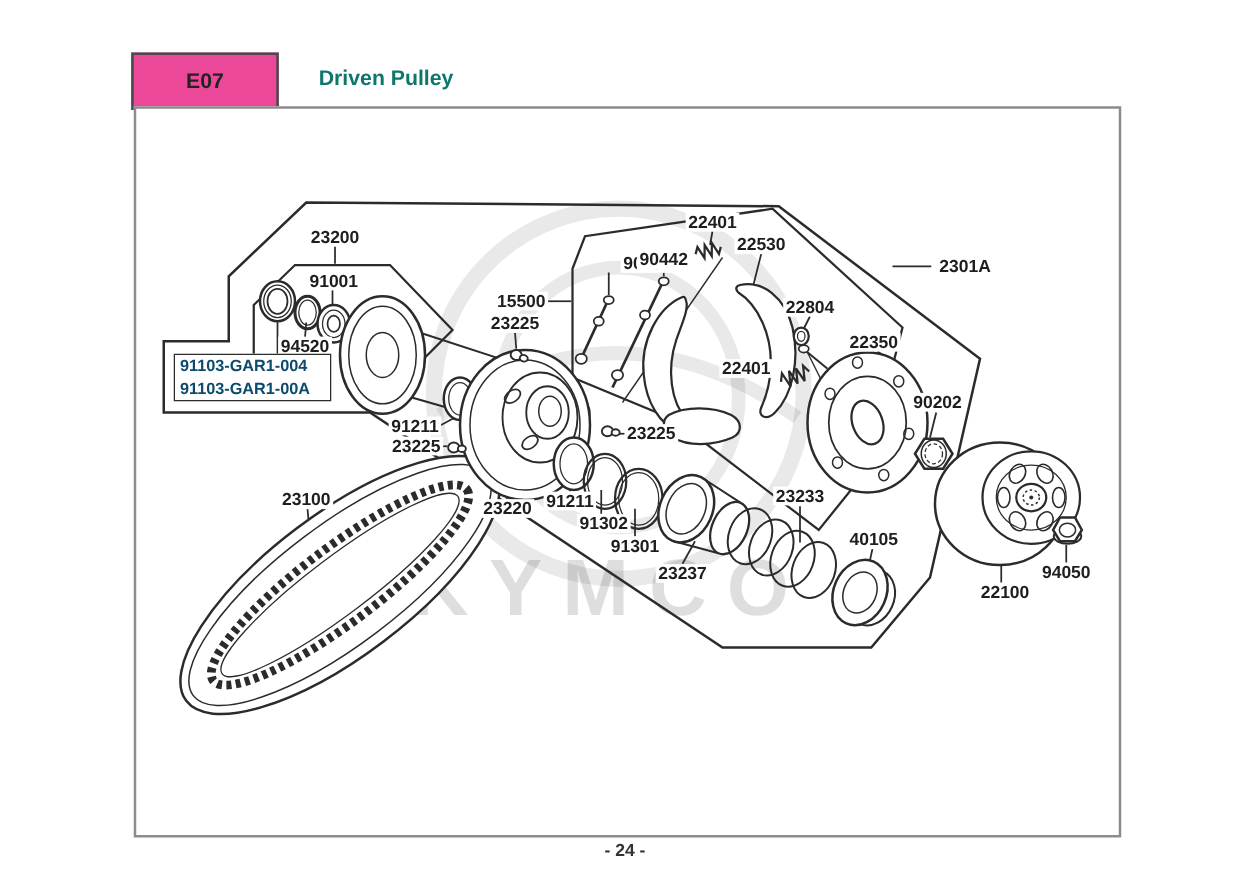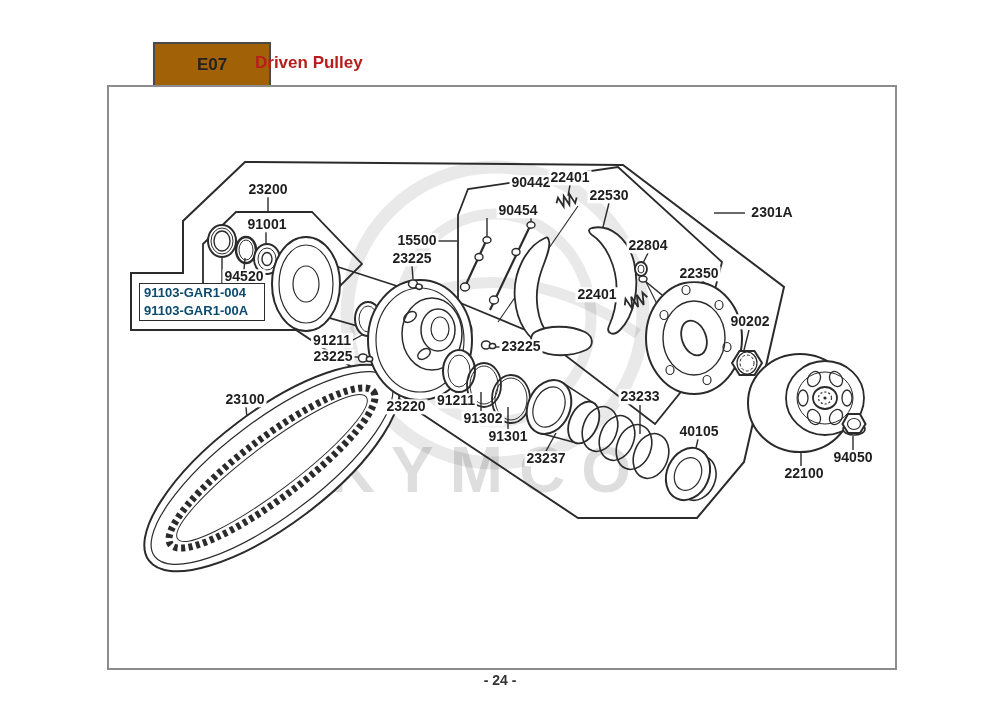--- a/index.html
+++ b/index.html
@@ -1,22 +1,22 @@
 <!DOCTYPE html>
 <html><head>
 <meta charset="utf-8">
 <style>
   html,body{margin:0;padding:0;background:#fff;}
   .page{position:relative;width:1000px;height:707px;background:#fff;overflow:hidden;
         font-family:"Liberation Sans","DejaVu Sans",sans-serif;color:#222;}
   
   .hdr-code{position:absolute;left:105px;top:42px;width:114px;height:42px;border:2px solid #4a4a4a;
-            display:flex;align-items:center;justify-content:center;font-weight:bold;font-size:17px;color:#222;background:#a16207;margin-left:48px;}
+            display:flex;align-items:center;justify-content:center;font-weight:bold;font-size:17px;color:#222;background:#ec4899;}
   .hdr-title{position:absolute;left:255px;top:42px;height:42px;display:flex;align-items:center;
-             font-weight:bold;font-size:17px;color:#b91c1c;}
+             font-weight:bold;font-size:17px;color:#0f766e;}
   
   .frame{position:absolute;left:107px;top:85px;width:786px;height:581px;border:2px solid #8c8c8c;
          border-top-width:2px;background:#fff;}
   .pageno{position:absolute;left:0;top:672px;width:1000px;text-align:center;
           font-weight:bold;font-size:14px;color:#333;}
   svg.scene{position:absolute;left:0;top:0;}
   
   .plabel{position:absolute;transform:translate(-50%,-50%);font-weight:bold;font-size:14px;
           color:#1e1e1e;background:#fff;padding:0 2px;white-space:nowrap;line-height:1.1;}
   .refbox{position:absolute;left:139px;top:283px;width:126px;height:38px;border:1.5px solid #2b2b2b;
@@ -249,21 +249,21 @@
     </g>
   </svg>
 
   <div id="labels-layer">
       <div class="plabel" style="left: 268px; top: 190px;">23200</div>
       <div class="plabel" style="left: 267px; top: 225px;">91001</div>
       <div class="plabel" style="left: 244px; top: 277px;">94520</div>
       <div class="plabel" style="left: 417px; top: 241px;">15500</div>
       <div class="plabel" style="left: 412px; top: 259px;">23225</div>
       <div class="plabel" style="left: 487px; top: 211px; margin-left: 31px;">90454</div>
-      <div class="plabel" style="left: 531px; top: 183px; text-align: center;">90442</div>
+      <div class="plabel" style="left: 531px; top: 208px; text-align: center;">90442</div>
       <div class="plabel" style="left: 570px; top: 178px;">22401</div>
       <div class="plabel" style="left: 609px; top: 196px;">22530</div>
       <div class="plabel" style="left: 772px; top: 213px;">2301A</div>
       <div class="plabel" style="left: 648px; top: 246px;">22804</div>
       <div class="plabel" style="left: 699px; top: 274px;">22350</div>
       <div class="plabel" style="left: 597px; top: 295px;">22401</div>
       <div class="plabel" style="left: 750px; top: 322px;">90202</div>
       <div class="plabel" style="left: 332px; top: 341px;">91211</div>
       <div class="plabel" style="left: 333px; top: 357px;">23225</div>
       <div class="plabel" style="left: 521px; top: 347px;">23225</div>

